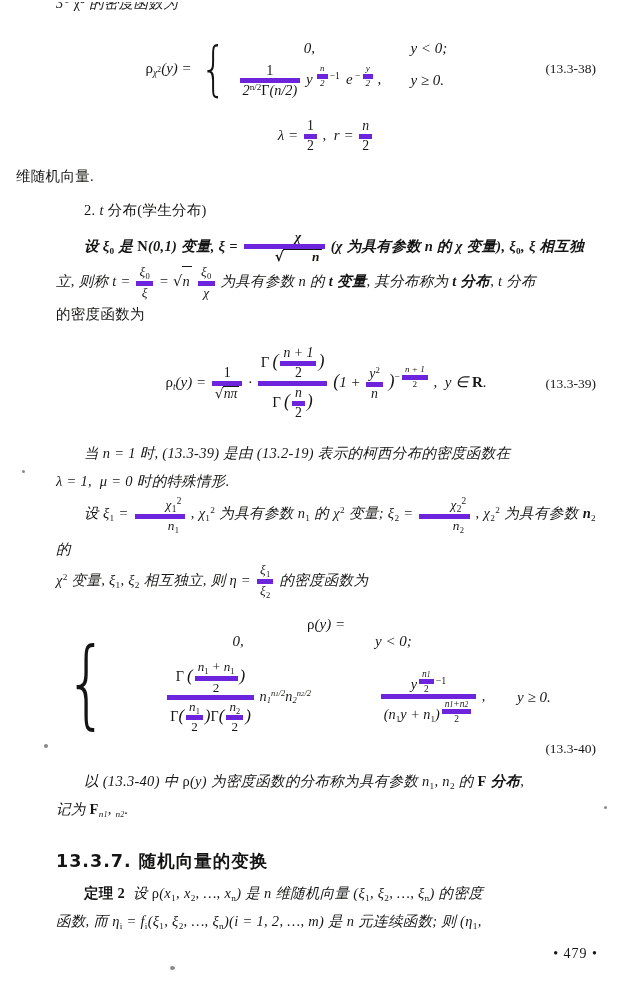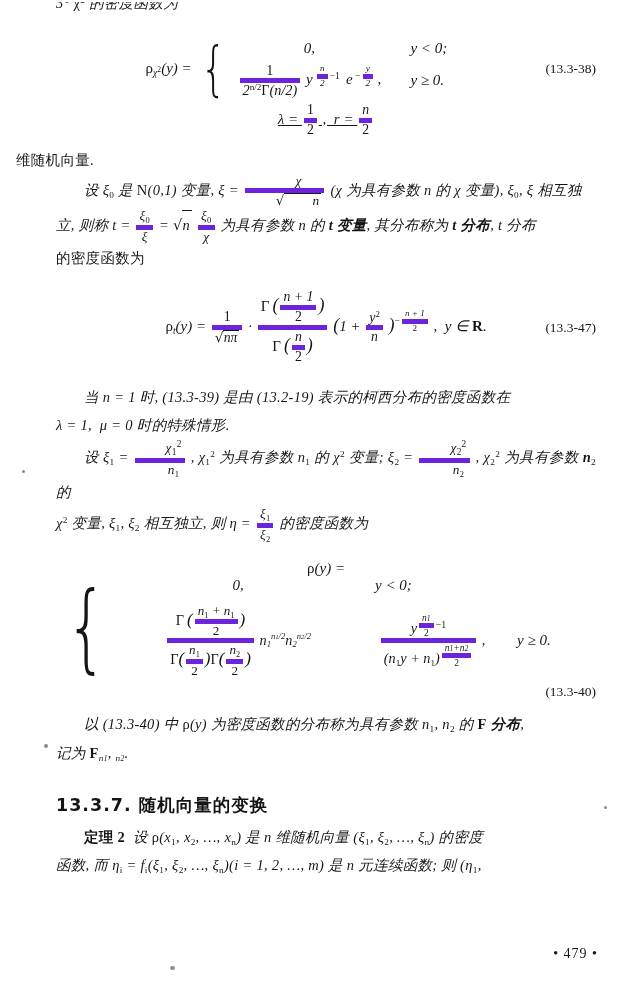--- a/index.html
+++ b/index.html
@@ -213,32 +213,35 @@
               </span>
               <span class="cond math">y ≥ 0.</span>
             </span>
           </span>
         </span>
       </div>
       <span class="eqnum">(13.3-38)</span>
     </div>
 
 
-    <div class="center" style="margin-top:4px;text-decoration:underline;">
+    <div class="center" style="margin-top:20px;">
       <span class="math" style="font-size:15px;">
         λ = <span class="frac"><span class="num upr">1</span><span class="den upr">2</span></span> , &nbsp;r = <span class="frac"><span class="num">n</span><span class="den upr">2</span></span>
       </span>
     </div>
 
     <p class="para" style="margin-top:8px;margin-left:-40px;">
       <span>维随机向量.</span>
     </p>
 
-
-    <p class="para indent" style="">
+    <p class="para indent" style="margin-top:6px;">
+      <span>2. <span class="math">t</span> 分布(学生分布)</span>
+    </p>
+
+    <p class="para indent" style="margin-top:6px;font-weight:bold;">
       <span class="math">
         设 ξ<span class="subn">0</span> 是 <span class="upr">N</span>(0,1) 变量, ξ =
         <span class="frac"><span class="num">χ</span><span class="den"><span class="sqrt"></span><span class="radic">n</span></span></span>
         (χ 为具有参数 <span class="math">n</span> 的 <span class="math">χ</span> 变量), ξ<span class="subn">0</span>, ξ 相互独
       </span>
     </p>
     <p class="para">
       <span class="math">
         立, 则称 t =
         <span class="frac"><span class="num">ξ<span class="subn">0</span></span><span class="den">ξ</span></span>
@@ -260,21 +263,21 @@
           <span class="frac" style="font-size:1em;">
             <span class="num"><span class="upr">Γ</span> <span class="big">(</span><span class="frac"><span class="num">n + 1</span><span class="den upr">2</span></span><span class="big">)</span></span>
             <span class="den"><span class="upr">Γ</span> <span class="big">(</span><span class="frac"><span class="num">n</span><span class="den upr">2</span></span><span class="big">)</span></span>
           </span>
           <span class="big">(</span>1 +
           <span class="frac"><span class="num">y<span class="supn">2</span></span><span class="den">n</span></span>
           <span class="big">)</span><span class="sup" style="vertical-align:0.75em;"><span class="upr">−</span><span class="frac" style="font-size:0.95em;"><span class="num">n + 1</span><span class="den upr">2</span></span></span>
           , &nbsp;y ∈ <span class="upr bold">R</span>.
         </span>
       </div>
-      <span class="eqnum">(13.3-47)</span>
+      <span class="eqnum">(13.3-39)</span>
     </div>
 
     <p class="para indent" style="margin-top:18px;">
       <span class="math">当 n = 1 时, (13.3-39) 是由 (13.2-19) 表示的柯西分布的密度函数在</span>
     </p>
     <p class="para">
       <span class="math">λ = 1, &nbsp;μ = 0 时的特殊情形.</span>
     </p>
 
 

